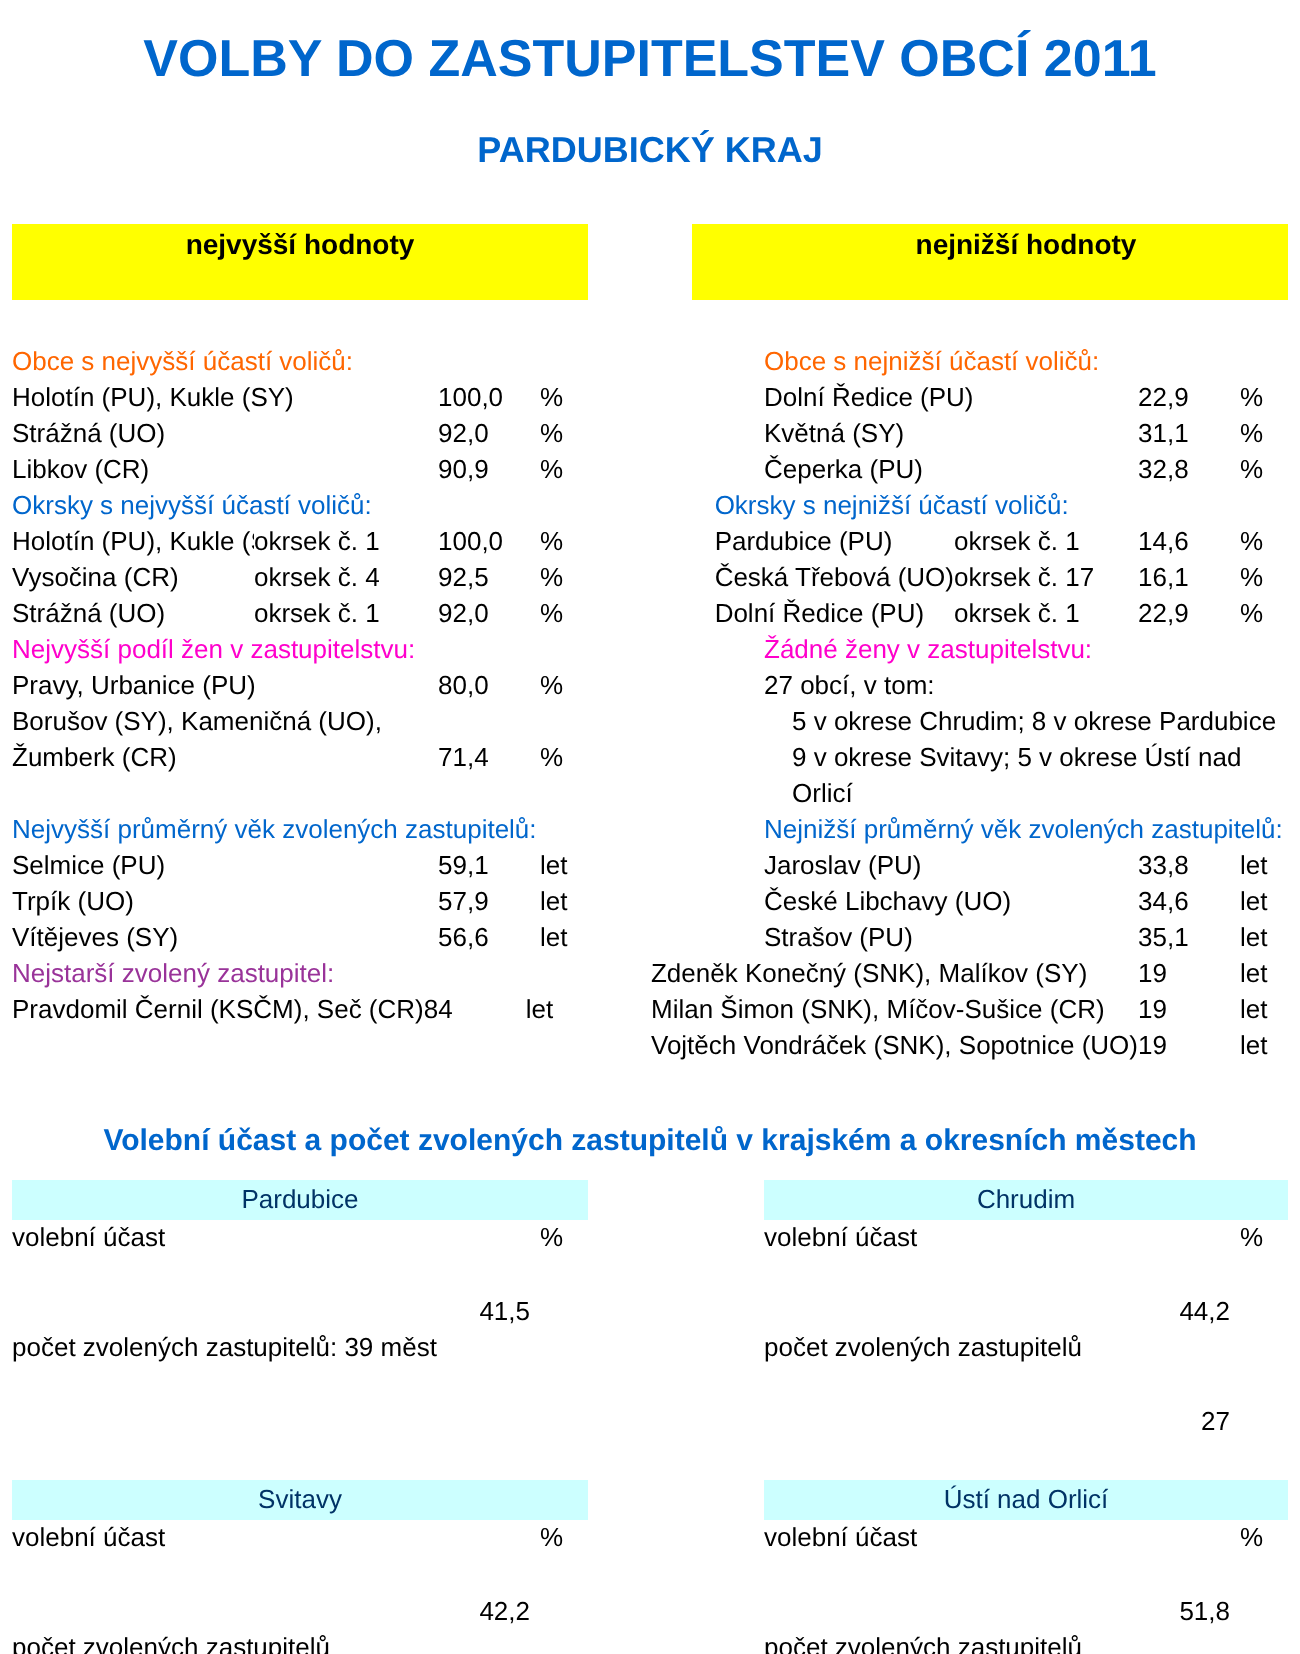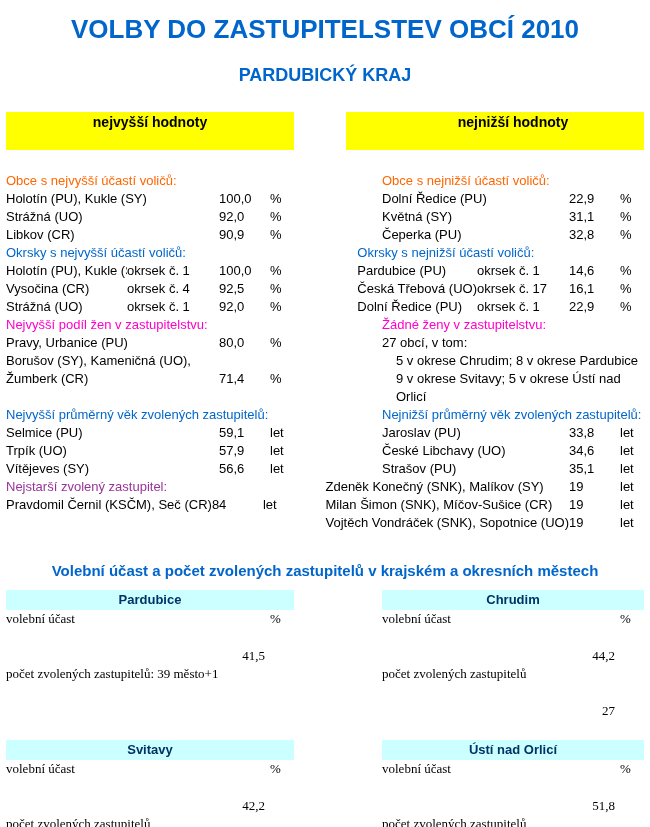--- a/index.html
+++ b/index.html
@@ -30,33 +30,33 @@
   .row .name{flex:1;white-space:nowrap;overflow:hidden;}
   .row .mid{width:92px;white-space:nowrap;}
   .row .val{width:46px;text-align:left;white-space:nowrap;}
   .row .unit{width:24px;padding-left:5px;white-space:nowrap;}
   .line{font-size:13px;line-height:18px;}
   .line.indent{padding-left:14px;}
 
   .bottom-title{margin-top:30px;text-align:center;font-size:15px;font-weight:bold;color:var(--title-blue);}
   .tables{margin-top:11px;}
   .tables.second{margin-top:20px;}
-  .table-h{height:20px;line-height:20px;text-align:center;font-size:13px;font-weight:bold;
+  .table-h{height:20px;line-height:20px;text-align:center;font-size:13px;font-weight:normal;
            background:var(--table-header-bg);color:var(--table-header-text);}
-  .trow{display:flex;font-size:13px;line-height:18px;font-family:Liberation Serif, serif;}
+  .trow{display:flex;font-size:13px;line-height:18px;}
   .trow .lbl{flex:1;white-space:nowrap;overflow:hidden;}
   .trow .val{width:46px;text-align:right;white-space:nowrap;margin-top:37px;}
   .trow .unit{width:24px;padding-left:5px;white-space:nowrap;}
 </style>
 </head>
 <body>
 
 <div class="page">
 
-  <div class="title">VOLBY DO ZASTUPITELSTEV OBCÍ 2010</div>
+  <div class="title">VOLBY DO ZASTUPITELSTEV OBCÍ 2011</div>
   <div class="subtitle">PARDUBICKÝ KRAJ</div>
 
   <div class="cols bands">
     <div class="col-l band">nejvyšší hodnoty</div>
     <div class="colgap"></div>
     <div class="col-r band">nejnižší hodnoty</div>
   </div>
 
   <div class="cols sec first">
     <div class="col-l">

